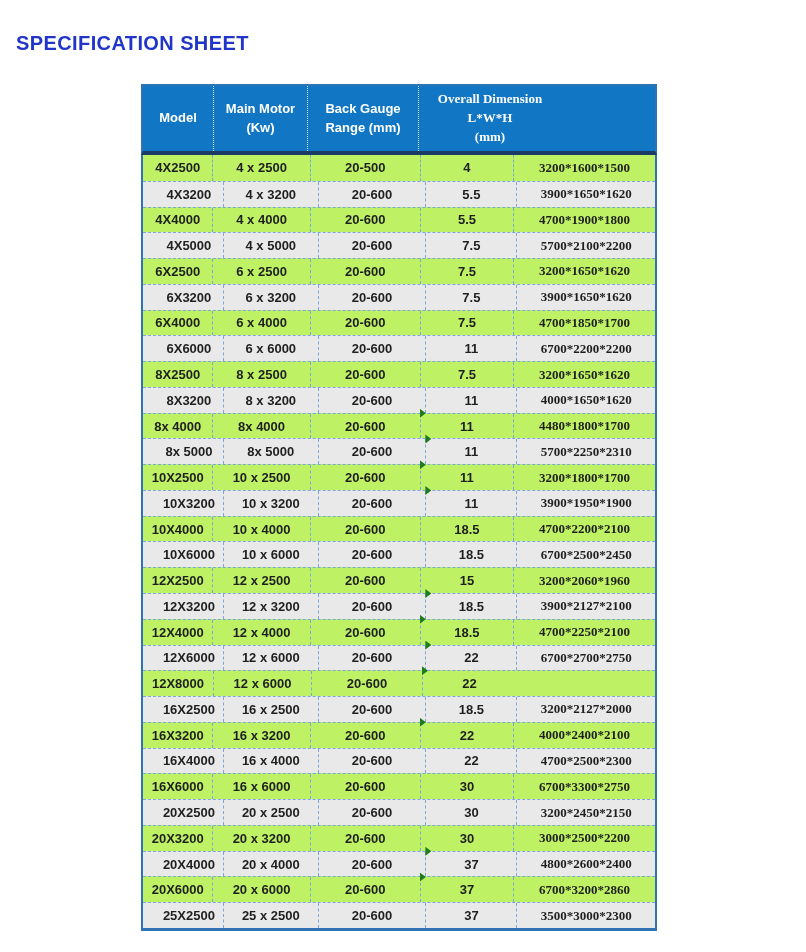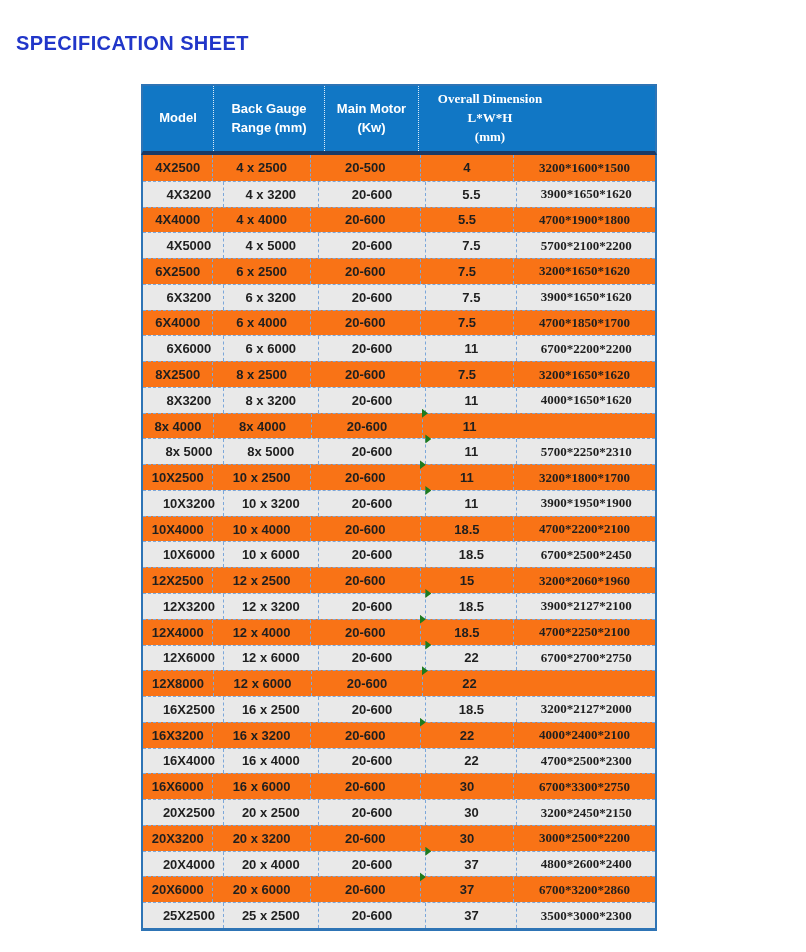--- a/index.html
+++ b/index.html
@@ -36,21 +36,21 @@
     line-height:1.45;white-space:pre-line;
     border-left:1px dotted rgba(255,255,255,0.85);
   }
   .th.c0{border-left:none;}
   .tbody{
     border-left:2px solid var(--border-outer);
     border-right:2px solid var(--border-outer);
     border-bottom:3px solid var(--border-outer);
     background:#ffffff;
   }
-  .row{display:flex;box-sizing:border-box;height:25.77px;background:#f97316;}
+  .row{display:flex;box-sizing:border-box;height:25.77px;background:#bef264;}
   .row.gray{background:var(--row-alt-bg);padding-left:12px;}
   .row + .row{border-top:1px dashed var(--border-inner);}
   .cell{
     box-sizing:border-box;position:relative;
     display:flex;align-items:center;justify-content:center;
     font-size:13px;font-weight:600;color:var(--body-text);
     border-left:1px dashed var(--border-inner);
     overflow:visible;
   }
   .cell.c0{border-left:none;}
@@ -67,24 +67,24 @@
 </style>
 </head>
 <body>
 
 <div class="page">
   <h1 class="title">SPECIFICATION SHEET</h1>
 
   <div class="spec-table">
     <div class="thead" id="thead">
         <div class="th c0">Model</div>
+        <div class="th c3">Main Motor
+(Kw)</div>
         <div class="th c2">Back Gauge
 Range (mm)</div>
-        <div class="th c3">Main Motor
-(Kw)</div>
         <div class="th c4">Overall Dimension
 L*W*H
 (mm)</div>
       </div>
     <div class="tbody" id="tbody">
         <div class="row">
           <div class="cell c0">4X2500</div>
           <div class="cell c1">4 x 2500</div>
           <div class="cell c2">20-500</div>
           <div class="cell c3">4</div>
@@ -151,20 +151,21 @@
           <div class="cell c1">8 x 3200</div>
           <div class="cell c2">20-600</div>
           <div class="cell c3">11</div>
           <div class="cell c4">4000*1650*1620</div>
         </div>
         <div class="row">
           <div class="cell c0">8x 4000</div>
           <div class="cell c1">8x 4000</div>
           <div class="cell c2">20-600</div>
           <div class="cell c3">11<span class="flag"></span></div>
+          <div class="cell c4">4480*1800*1700</div>
         </div>
         <div class="row gray">
           <div class="cell c0">8x 5000</div>
           <div class="cell c1">8x 5000</div>
           <div class="cell c2">20-600</div>
           <div class="cell c3">11<span class="flag"></span></div>
           <div class="cell c4">5700*2250*2310</div>
         </div>
         <div class="row">
           <div class="cell c0">10X2500</div>

